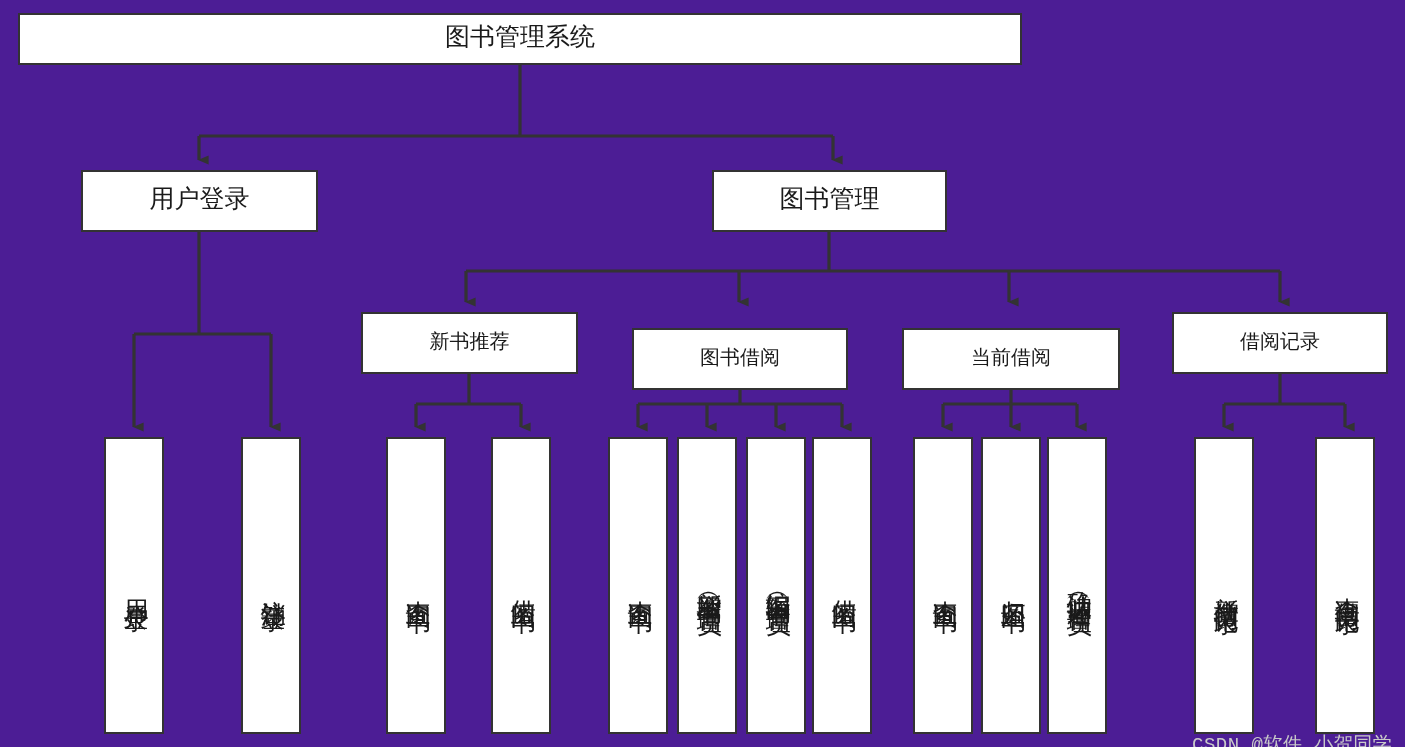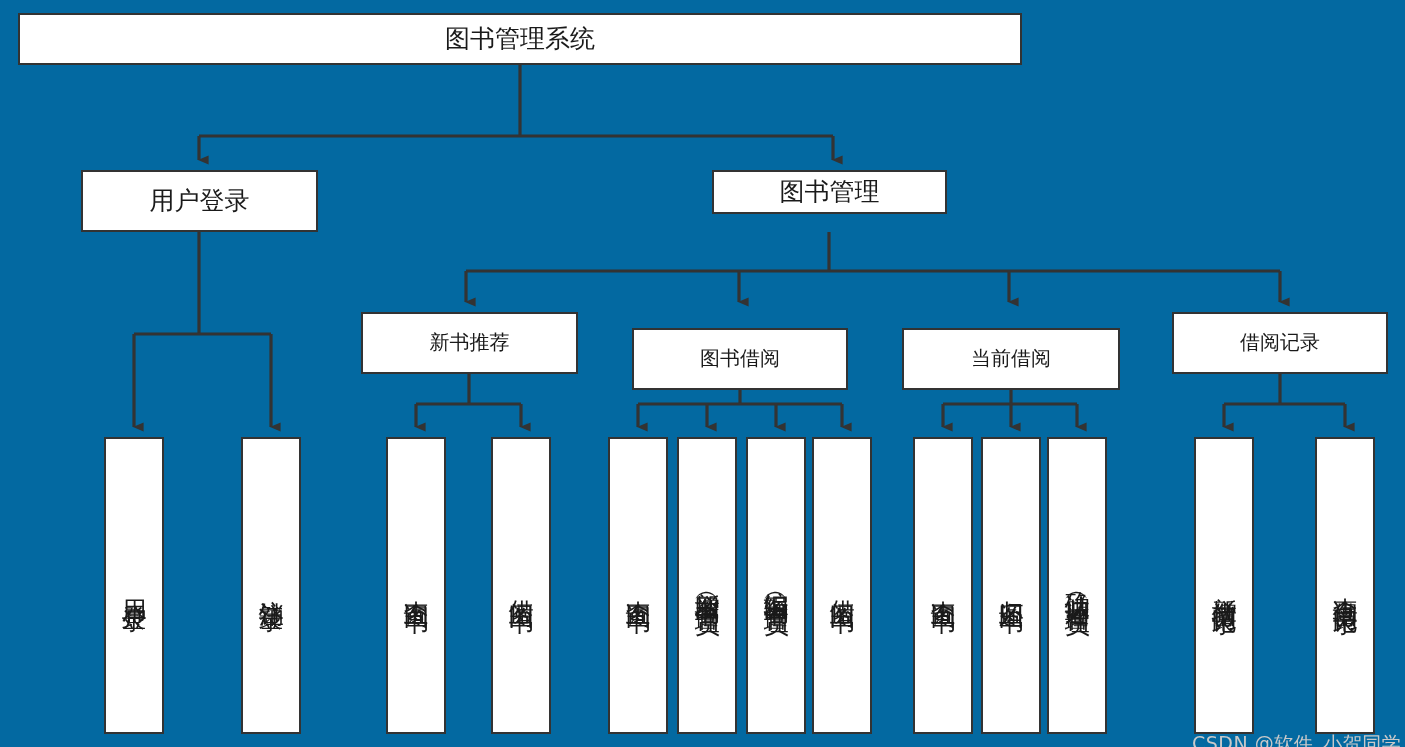--- a/index.html
+++ b/index.html
@@ -8,22 +8,23 @@
     padding: 0;
     background: #ffffff;
   }
   body {
     font-family: "DejaVu Sans", "Liberation Sans", sans-serif;
   }
   #diagram-root {
     position: relative;
     width: 1405px;
     height: 747px;
-    background: #0369a1;
+    background: #4c1d95;
     overflow: hidden;
+    font-family: Liberation Mono, monospace;
   }
   #edge-layer {
     position: absolute;
     left: 0;
     top: 0;
     width: 1405px;
     height: 747px;
     pointer-events: none;
   }
   .node {
@@ -134,21 +135,21 @@
     </g>
   </svg>
 
   <div class="node root" style="left:18px; top:13px; width:1004px; height:52px;">
     <span>图书管理系统</span>
   </div>
 
   <div class="node lvl2" style="left:81px; top:170px; width:237px; height:62px;">
     <span>用户登录</span>
   </div>
-  <div class="node lvl2" style="left:712px; top:170px; width:235px; height:44px;">
+  <div class="node lvl2" style="left:712px; top:170px; width:235px; height:62px;">
     <span>图书管理</span>
   </div>
 
   <div class="node lvl3" style="left:361px; top:312px; width:217px; height:62px;">
     <span>新书推荐</span>
   </div>
   <div class="node lvl3" style="left:632px; top:328px; width:216px; height:62px;">
     <span>图书借阅</span>
   </div>
   <div class="node lvl3" style="left:902px; top:312px; width:218px; height:62px;margin-top:16px;">

